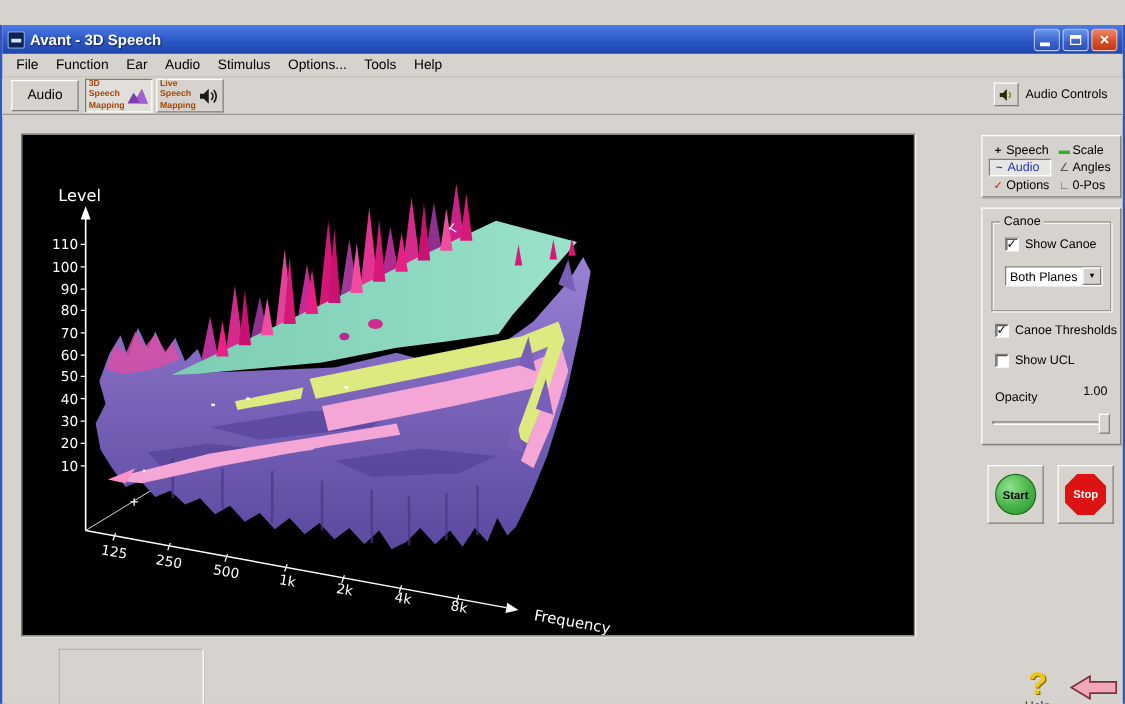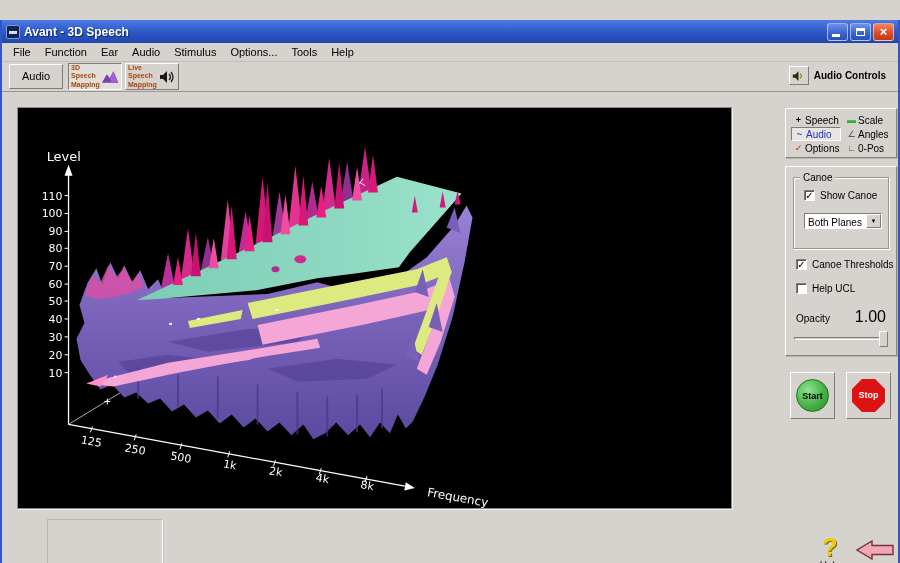--- a/index.html
+++ b/index.html
@@ -37,21 +37,21 @@
   .sunken { border:1px solid; border-color:#807d78 #fff #fff #807d78; }
   .tb-audio { position:absolute; left:7px; top:2px; width:54px; height:25px;
     font-size:11px; text-align:center; line-height:23px; color:#000; }
   .tb-map { position:absolute; top:1px; width:54px; height:27px; display:flex; align-items:center; padding:1px 2px; }
   .tb-map .lines { font-size:7px; line-height:1.15; color:#a8470d; font-weight:bold; }
   .tb-map svg { margin-left:2px; }
   .tb-3d { left:66px; border:1px solid; border-color:#807d78 #fff #fff #807d78; background:#e2dfda; }
   .tb-live { left:123px; }
   .audio-controls { position:absolute; right:12px; top:4px; display:flex; align-items:center; gap:5px; }
   .ac-btn { width:20px; height:19px; display:flex; align-items:center; justify-content:center; }
-  .ac-label { font-size:10px; color:#000;font-weight:bold; }
+  .ac-label { font-size:10px; color:#000; }
 
   
   .main { position:relative; height:488px; background:#d6d3ce; }
   .plot { position:absolute; left:15px; top:15px; width:715px; height:402px; background:#000;
     border:1px solid #8a8a8a; box-shadow:1px 1px 0 #f4f2ee; }
   .plot svg { display:block; }
   svg text { font-family:"DejaVu Sans","Liberation Sans",sans-serif; }
 
   
   .sidebox { position:absolute; left:783px; width:112px; border:1px solid;
@@ -65,21 +65,21 @@
     border:1px solid #9a978f; box-shadow:1px 1px 0 #fff, inset 1px 1px 0 #fff; }
   .canoe-legend { position:absolute; left:6px; top:-6px; background:#d6d3ce; padding:0 3px; font-size:10px; }
   .cbrow { position:absolute; display:flex; align-items:center; gap:5px; font-size:10px; color:#000; }
   .cbox { width:11px; height:11px; background:#fff; border:1px solid; border-color:#807d78 #fff #fff #807d78;
     box-shadow:inset 1px 1px 0 #555; font-size:10px; font-weight:bold; line-height:9px; text-align:center; color:#000; }
   .dropdown { position:absolute; left:10px; top:35px; width:78px; height:16px; background:#fff;
     border:1px solid; border-color:#807d78 #fff #fff #807d78; font-size:10px; display:flex; align-items:flex-end; }
   .dropdown .val { flex:1; padding-left:3px; }
   .dd-btn { width:15px; height:14px; font-size:6px; text-align:center; line-height:13px; }
   .opacity-label { position:absolute; left:10px; top:146px; font-size:10px; }
-  .opacity-value { position:absolute; right:10px; top:141px; font-size:16px; }
+  .opacity-value { position:absolute; right:10px; top:141px; font-size:10px; }
   .slider-track { position:absolute; left:8px; top:170px; width:94px; height:3px; }
   .slider-thumb { position:absolute; left:84px; top:-7px; width:9px; height:16px; }
   .g3 { top:276px; height:56px; background:#d6d3ce; border:none; box-shadow:none; }
   .sbtn { position:absolute; top:4px; width:45px; height:47px; display:flex; align-items:center; justify-content:center; }
   .start-circle { width:33px; height:33px; border-radius:50%;
     background:radial-gradient(circle at 35% 32%,#8ee48e,#46b246 55%,#2f8f2f); border:1px solid #1e6f1e;
     color:#000; font-size:9px; font-weight:bold; text-align:center; line-height:32px; }
   .stop-oct { width:33px; height:33px; background:#dd1313;
     clip-path:polygon(30% 0,70% 0,100% 30%,100% 70%,70% 100%,30% 100%,0 70%,0 30%);
     color:#fff; font-size:9px; font-weight:bold; text-align:center; line-height:33px; }
@@ -374,21 +374,21 @@
           <span class="dd-btn raised">▼</span>
         </div>
       </div>
 
       <div class="cbrow" style="left:10px; top:92px;">
         <span class="cbox">✓</span>
         <span>Canoe Thresholds</span>
       </div>
       <div class="cbrow" style="left:10px; top:116px;">
         <span class="cbox"></span>
-        <span>Help UCL</span>
+        <span>Show UCL</span>
       </div>
 
       <div class="opacity-label">Opacity</div>
       <div class="opacity-value">1.00</div>
       <div class="slider-track sunken">
         <div class="slider-thumb raised"></div>
       </div>
     </div>
 
     <div class="sidebox g3">

